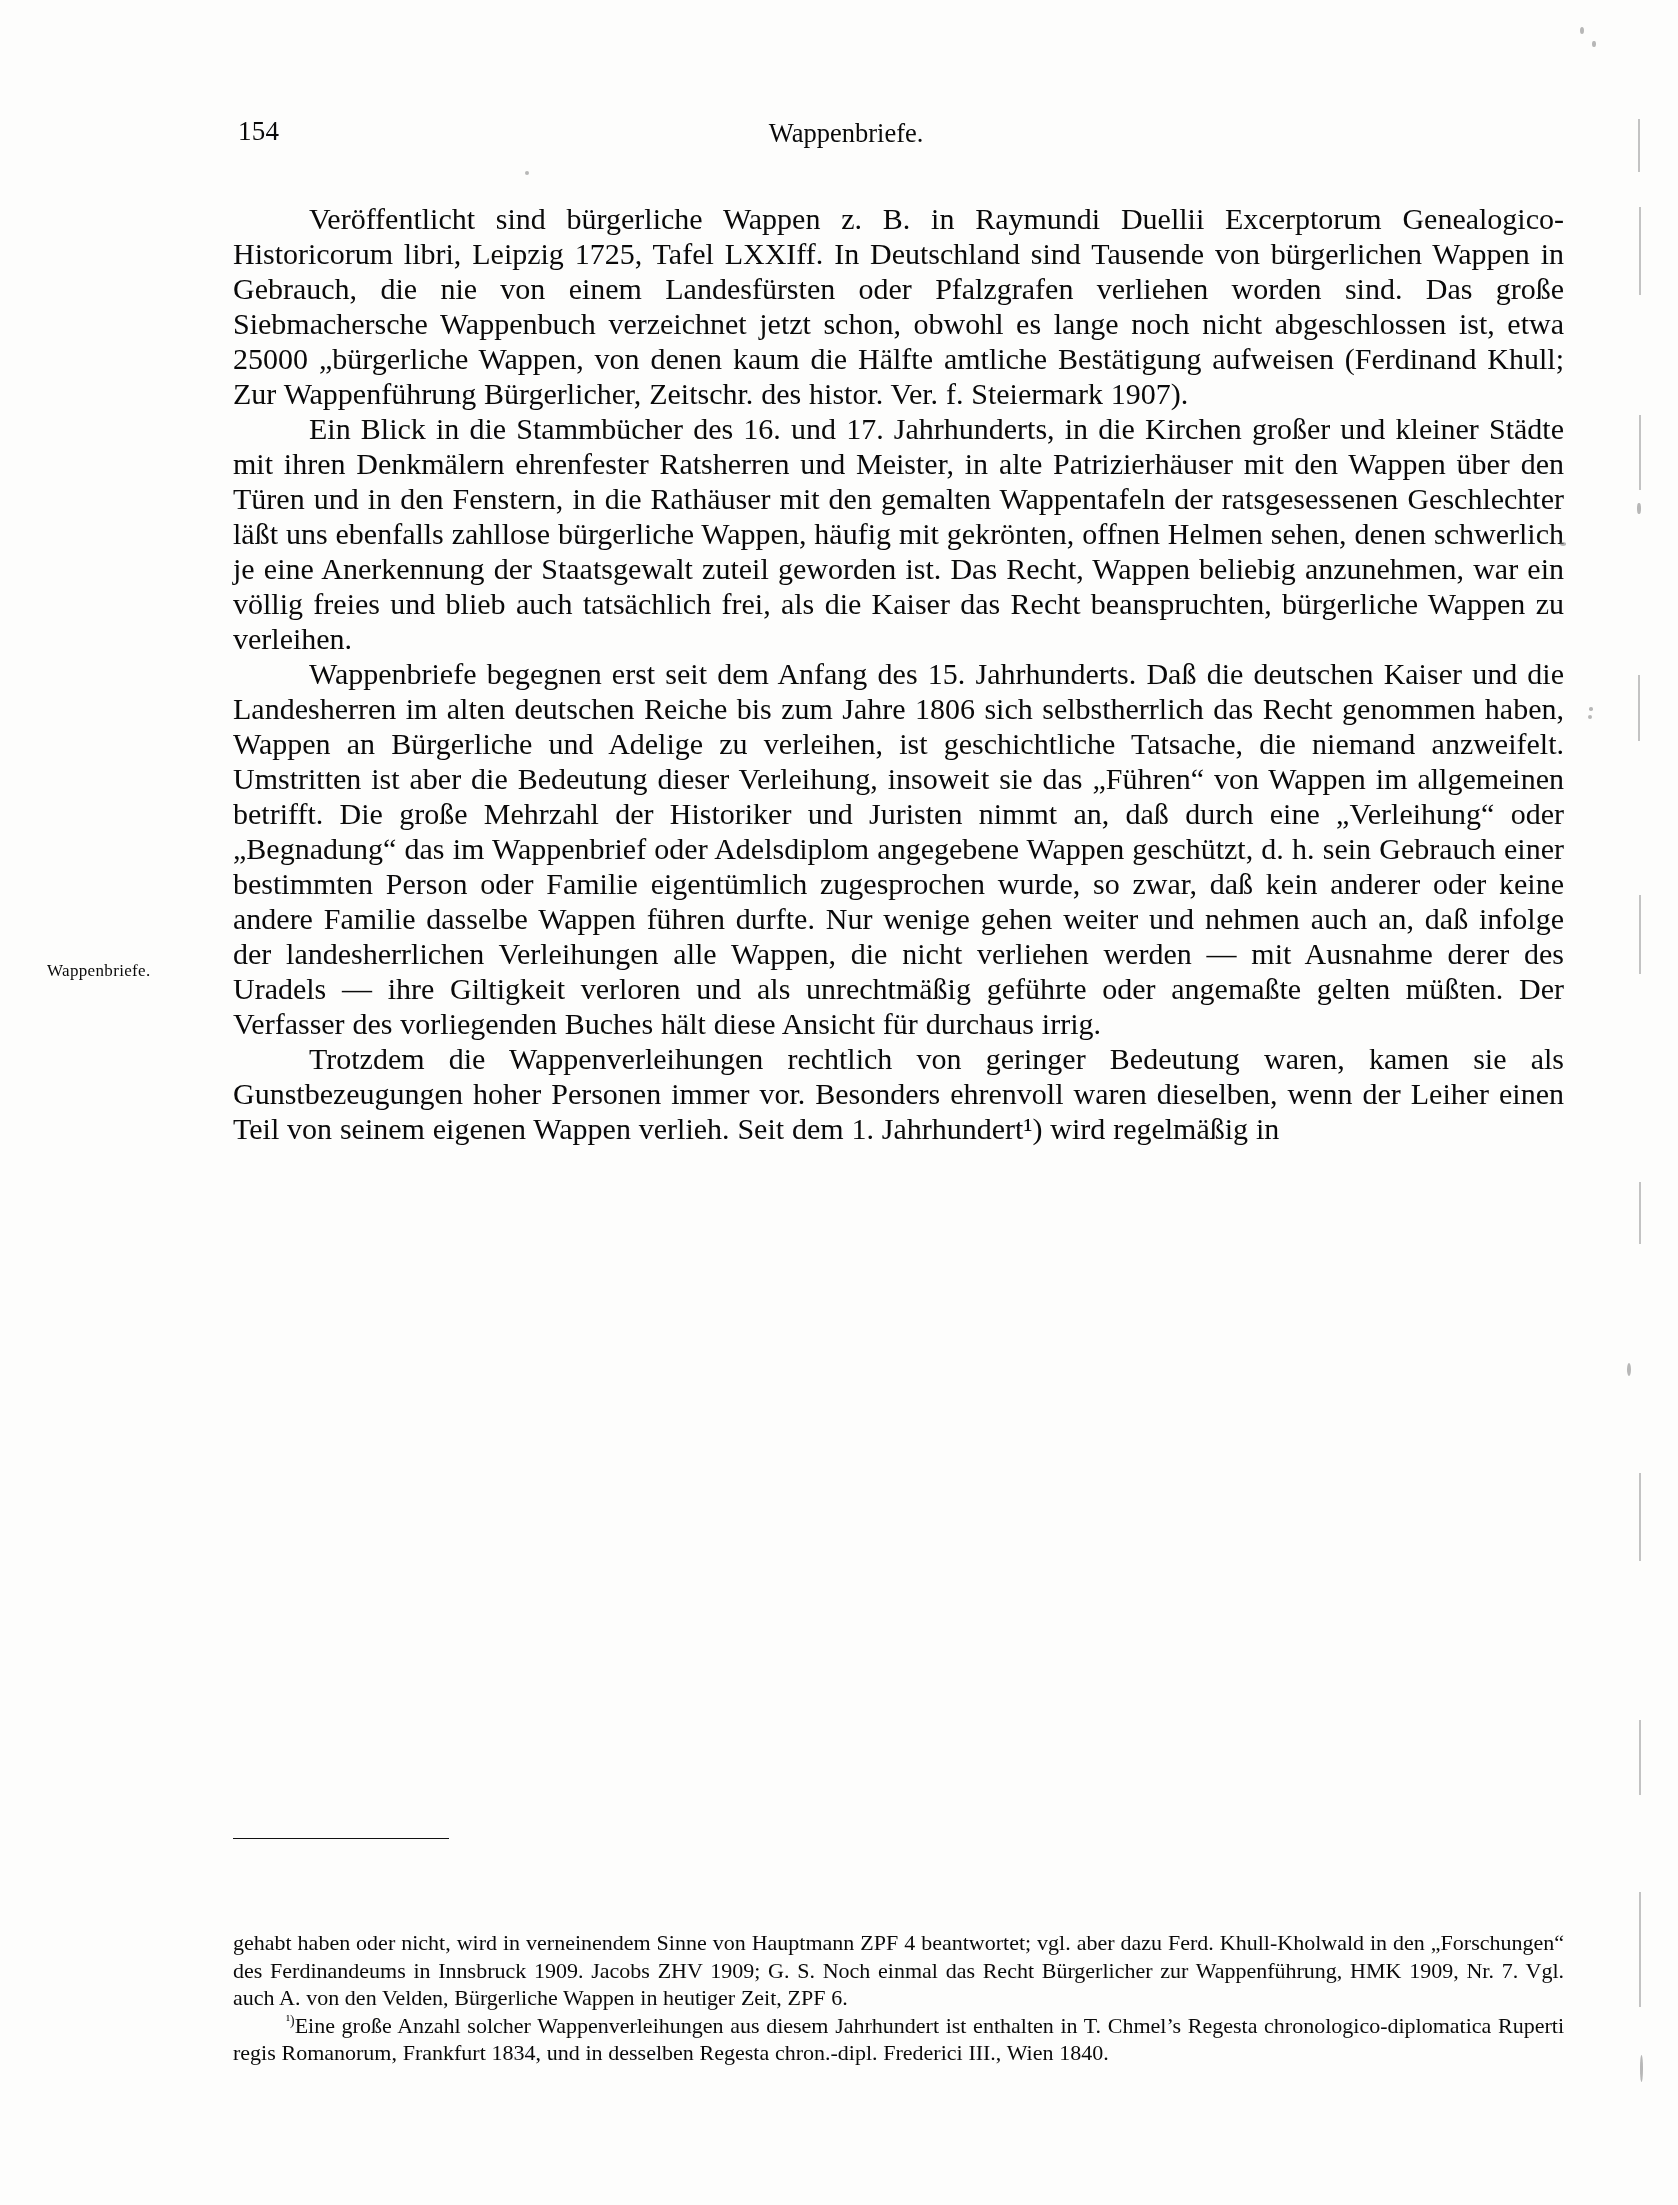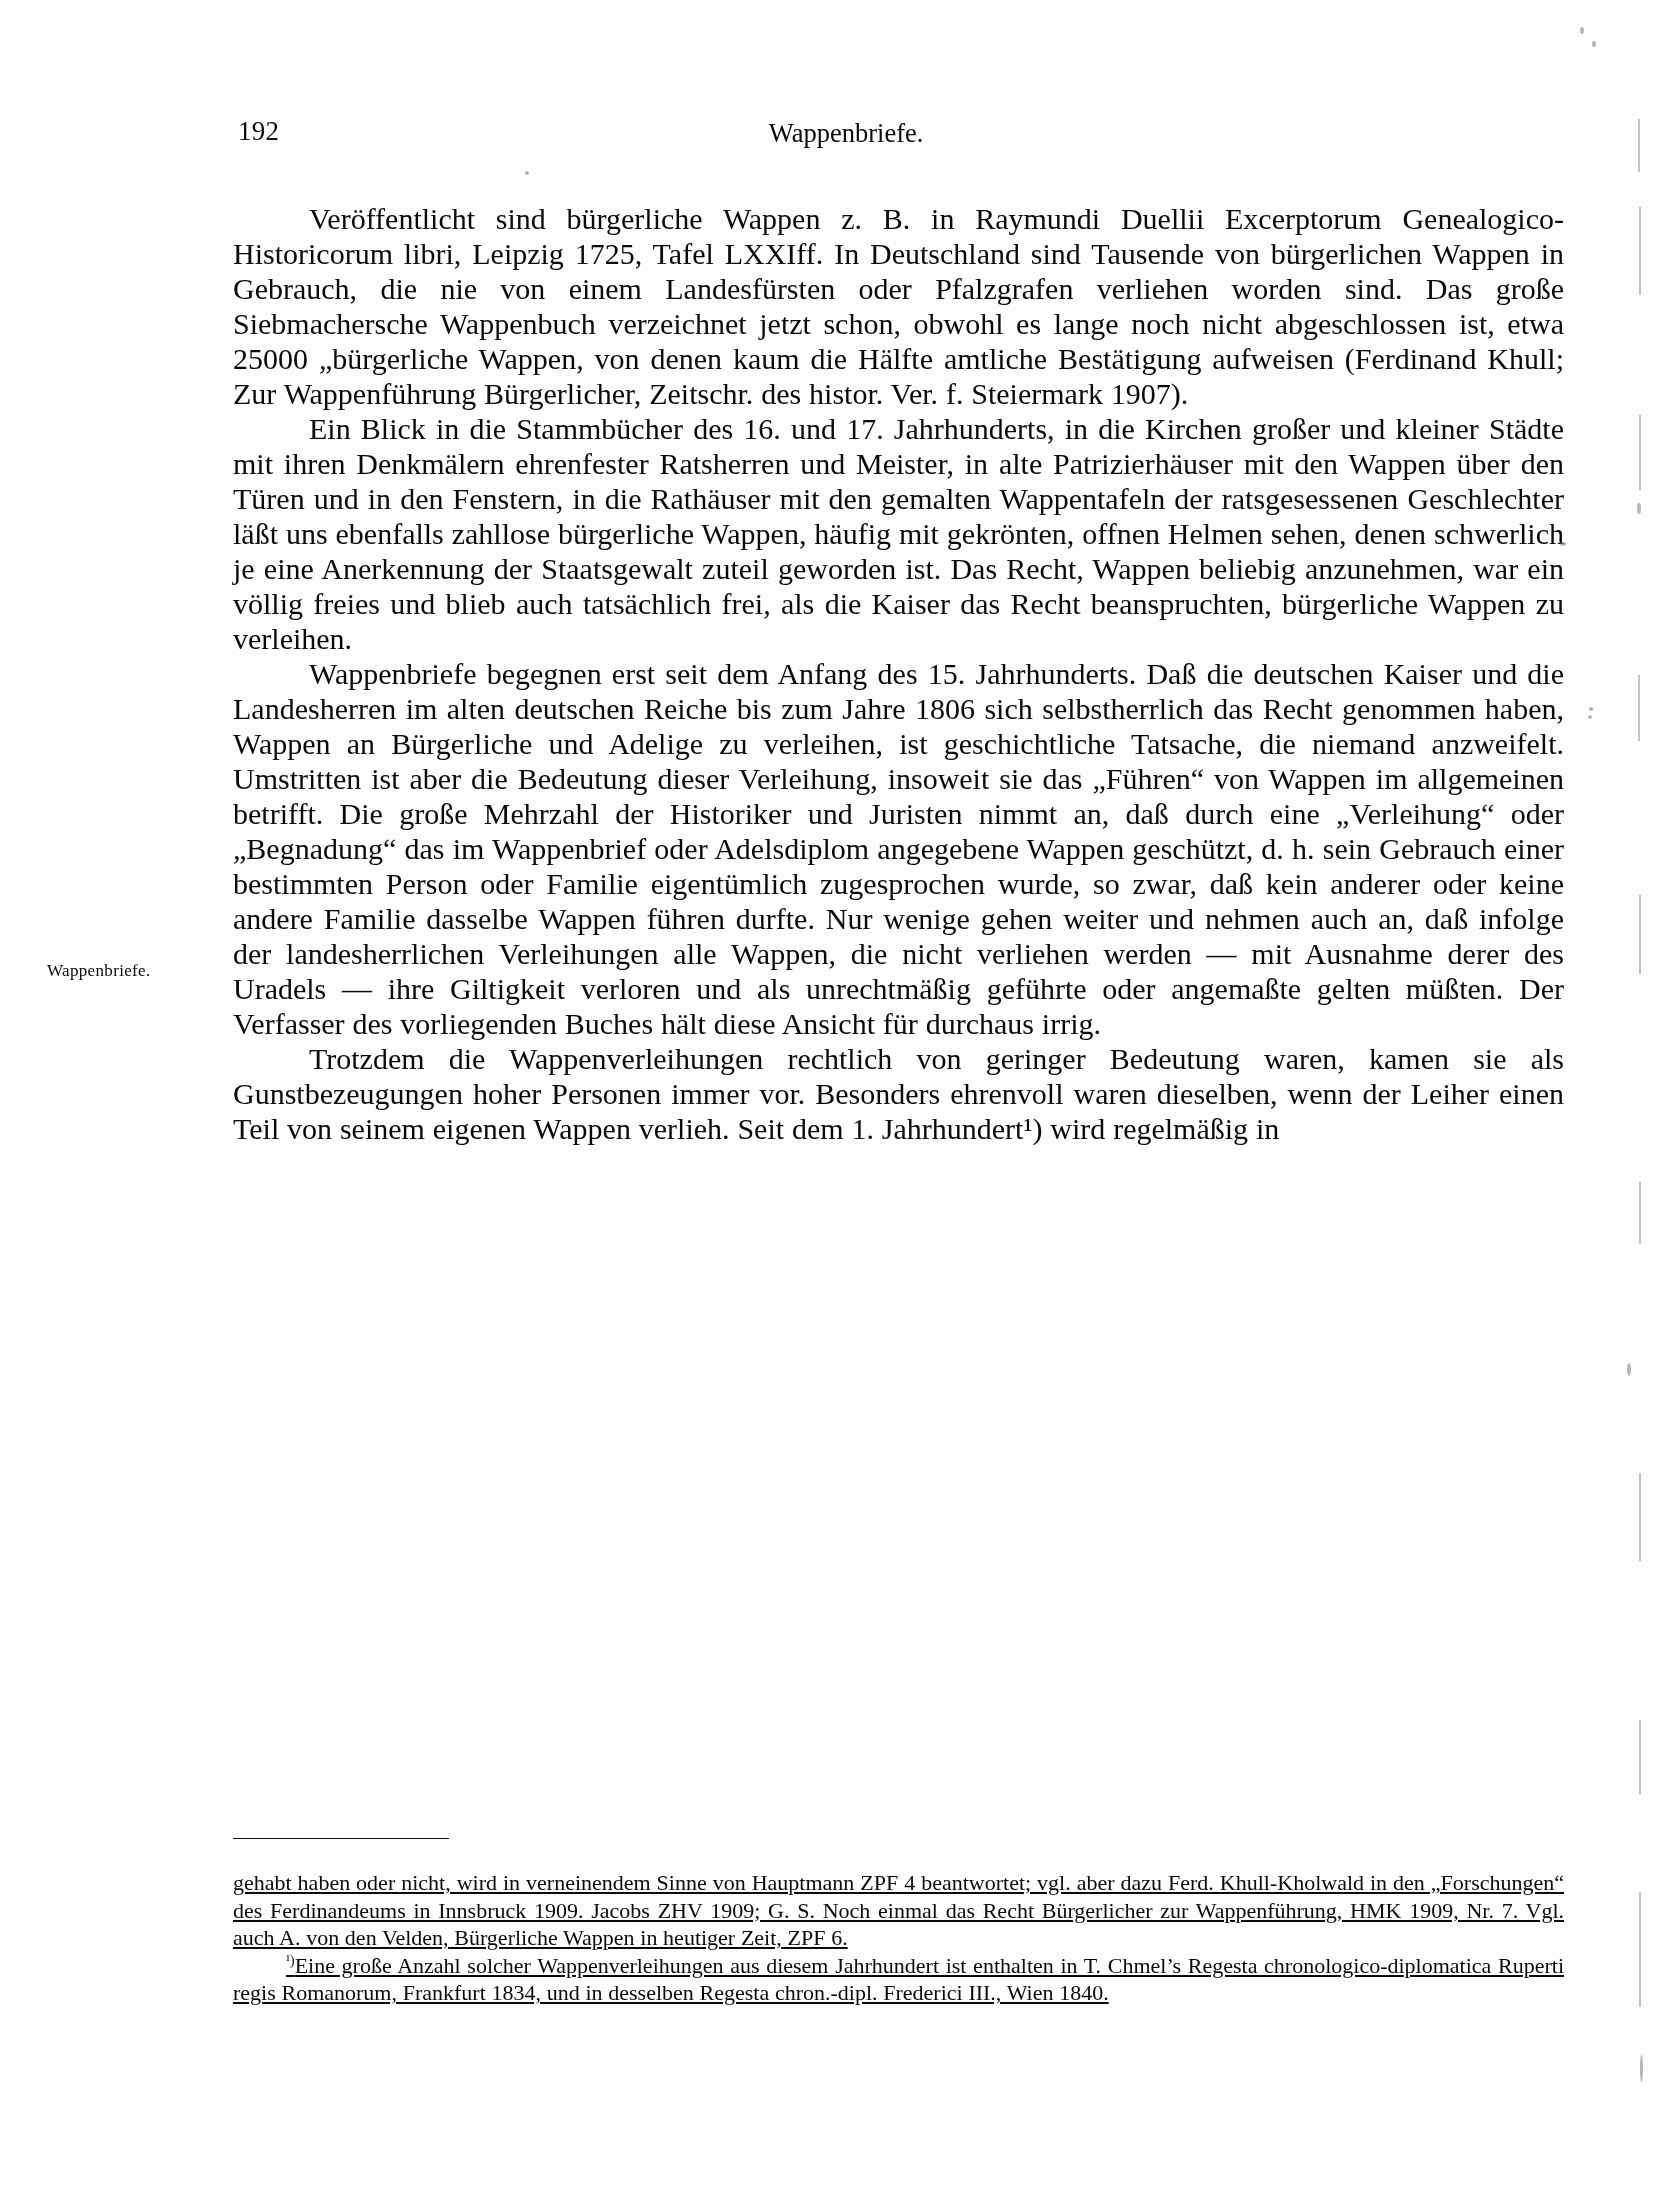--- a/index.html
+++ b/index.html
@@ -83,23 +83,22 @@
     position: absolute;
     left: 233px;
     top: 1838px;
     width: 216px;
     height: 0;
     border-top: 1.3px solid #111;
   }
   .footnotes {
     position: absolute;
     left: 233px;
-    top: 1869px;
+    top: 1929px;
     width: 1331px;
-    text-decoration: underline;
   }
   .fn {
     margin: 0;
     font-size: 22px;
     line-height: 27.6px;
     text-align: justify;
     text-indent: 0;
     word-spacing: 0.01em;
   }
   .fn.indent { text-indent: 53px; }
@@ -121,21 +120,21 @@
     background: #8a8a8a;
     opacity: 0.5;
   }
 </style>
 </head>
 <body>
 
 <div class="page">
 
   <div class="running-head">
-    <div class="folio">192</div>
+    <div class="folio">154</div>
     <div class="head-title">Wappenbriefe.</div>
   </div>
 
   <div class="marginal">Wappenbriefe.</div>
 
   <div class="textblock">
     <p class="para">Veröffentlicht sind bürgerliche Wappen z. B. in Raymundi Duellii Excerptorum Genealogico-Historicorum libri, Leipzig 1725, Tafel LXXIff. In Deutschland sind Tausende von bürgerlichen Wappen in Gebrauch, die nie von einem Landesfürsten oder Pfalzgrafen verliehen worden sind. Das große Siebmachersche Wappenbuch verzeichnet jetzt schon, obwohl es lange noch nicht abgeschlossen ist, etwa 25000 „bürgerliche Wappen, von denen kaum die Hälfte amtliche Bestätigung aufweisen (Ferdinand Khull; Zur Wappenführung Bürgerlicher, Zeitschr. des histor. Ver. f. Steiermark 1907).</p>
     <p class="para">Ein Blick in die Stammbücher des 16. und 17. Jahrhunderts, in die Kirchen großer und kleiner Städte mit ihren Denkmälern ehrenfester Ratsherren und Meister, in alte Patrizierhäuser mit den Wappen über den Türen und in den Fenstern, in die Rathäuser mit den gemalten Wappentafeln der ratsgesessenen Geschlechter läßt uns ebenfalls zahllose bürgerliche Wappen, häufig mit gekrönten, offnen Helmen sehen, denen schwerlich je eine Anerkennung der Staatsgewalt zuteil geworden ist. Das Recht, Wappen beliebig anzunehmen, war ein völlig freies und blieb auch tatsächlich frei, als die Kaiser das Recht beanspruchten, bürgerliche Wappen zu verleihen.</p>
     <p class="para">Wappenbriefe begegnen erst seit dem Anfang des 15. Jahrhunderts. Daß die deutschen Kaiser und die Landesherren im alten deutschen Reiche bis zum Jahre 1806 sich selbstherrlich das Recht genommen haben, Wappen an Bürgerliche und Adelige zu verleihen, ist geschichtliche Tatsache, die niemand anzweifelt. Umstritten ist aber die Bedeutung dieser Verleihung, insoweit sie das „Führen“ von Wappen im allgemeinen betrifft. Die große Mehrzahl der Historiker und Juristen nimmt an, daß durch eine „Verleihung“ oder „Begnadung“ das im Wappenbrief oder Adelsdiplom angegebene Wappen geschützt, d. h. sein Gebrauch einer bestimmten Person oder Familie eigentümlich zugesprochen wurde, so zwar, daß kein anderer oder keine andere Familie dasselbe Wappen führen durfte. Nur wenige gehen weiter und nehmen auch an, daß infolge der landesherrlichen Verleihungen alle Wappen, die nicht verliehen werden — mit Ausnahme derer des Uradels — ihre Giltigkeit verloren und als unrechtmäßig geführte oder angemaßte gelten müßten. Der Verfasser des vorliegenden Buches hält diese Ansicht für durchaus irrig.</p>
     <p class="para">Trotzdem die Wappenverleihungen rechtlich von geringer Bedeutung waren, kamen sie als Gunstbezeugungen hoher Personen immer vor. Besonders ehrenvoll waren dieselben, wenn der Leiher einen Teil von seinem eigenen Wappen verlieh. Seit dem 1. Jahrhundert¹) wird regelmäßig in</p>

